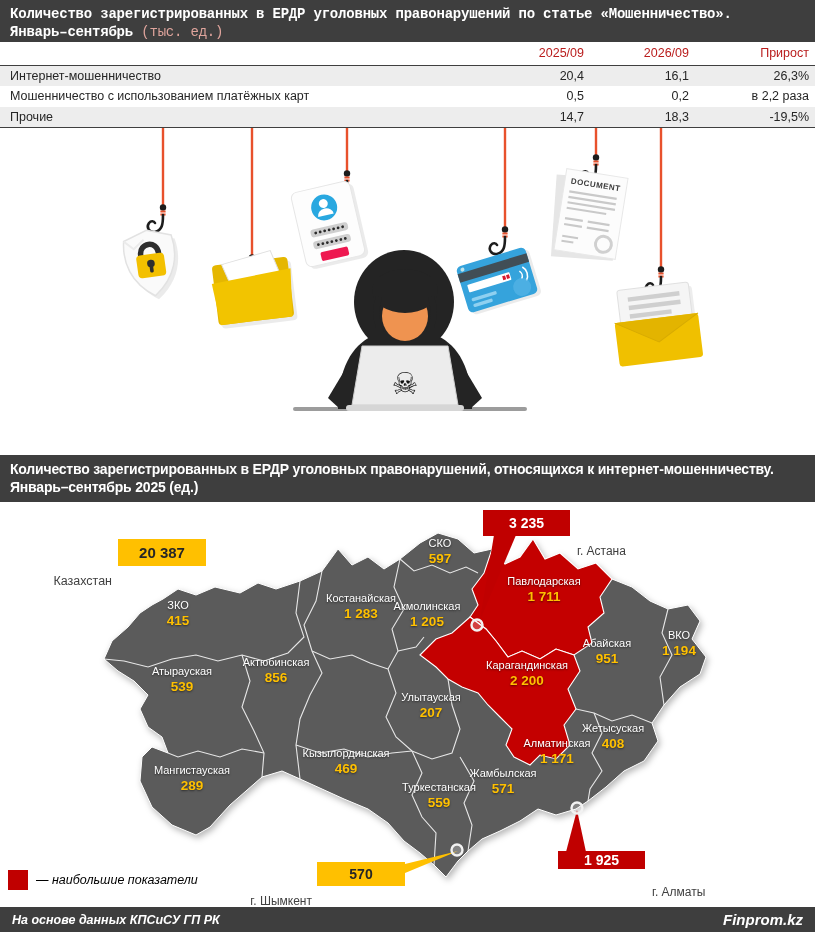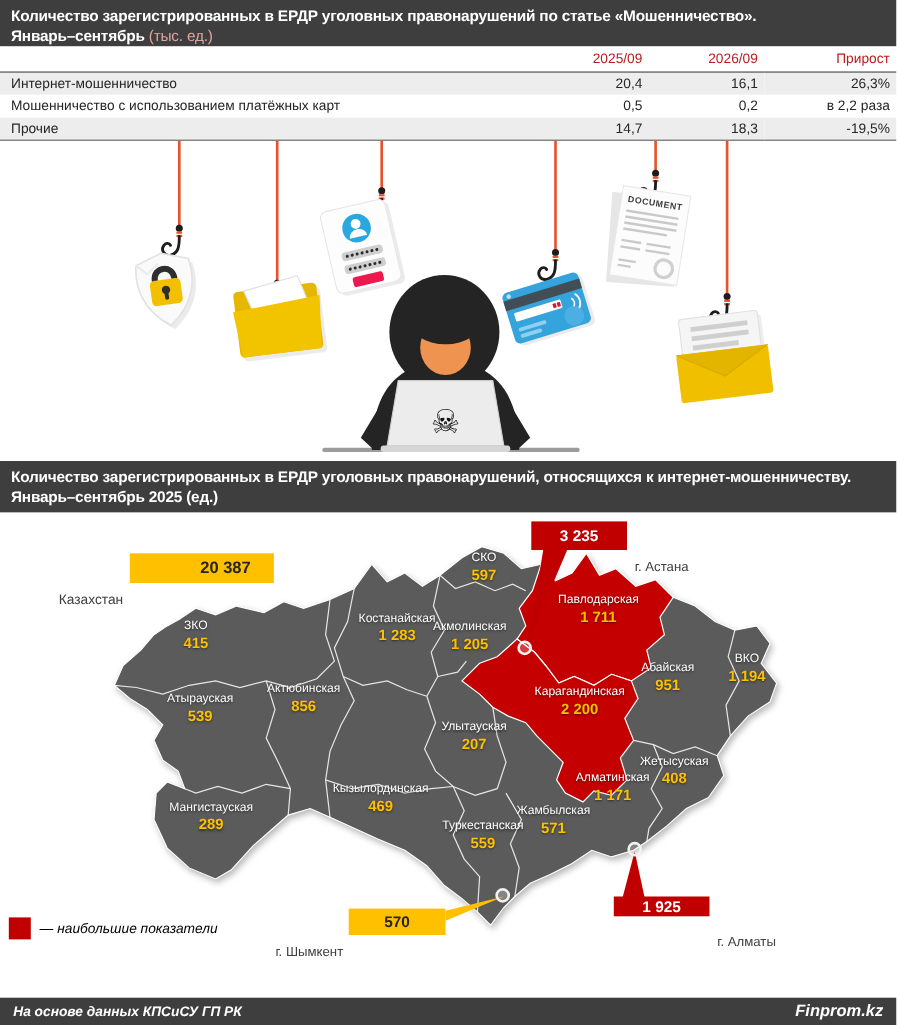--- a/index.html
+++ b/index.html
@@ -1,22 +1,22 @@
 <!DOCTYPE html>
 <html><head>
 <meta charset="utf-8">
 <style>
   html,body{margin:0;padding:0;background:#fff;}
   body{width:815px;height:932px;position:relative;overflow:hidden;
        font-family:"Liberation Sans","DejaVu Sans",sans-serif;color:#262626;}
   .banner{background:#3e3e3e;color:#fff;padding:5px 12px 6px 10px;letter-spacing:-0.2px;}
   .banner .bl{font-size:14px;font-weight:bold;line-height:18px;white-space:nowrap;}
   .banner .sub-note{font-weight:400;color:#dfa49c;}
-  #banner1{height:31px;}
-  #banner2{height:36px;}
+  #banner1{height:31px;font-family:Liberation Mono, monospace;}
+  #banner2{height:36px;margin-top:36px;}
   
   table.stats{width:815px;border-collapse:collapse;font-size:12.5px;table-layout:fixed;}
   table.stats th{font-weight:400;color:#b91c1c;height:21px;padding:0 6px 2px 0;text-align:right;}
   table.stats th.lbl{text-align:left;padding-left:10px;}
   table.stats thead tr{border-bottom:1.5px solid #3f3f3f;}
   table.stats tbody tr{height:20.5px;}
   table.stats tbody tr:nth-child(odd){background:#ededed;}
   table.stats tbody tr:last-child{border-bottom:1.5px solid #3f3f3f;}
   table.stats tbody tr.row-total{font-weight:bold;border-bottom:1px solid #9a9a9a;}
   table.stats td{padding:0 6px 0 0;text-align:right;}
@@ -345,21 +345,21 @@
         <span class="rname">Алматинская</span>
         <span class="rvalue">1 171</span>
       </div>
       <div class="region-label" style="left: 613px; top: 235px;">
         <span class="rname">Жетысуская</span>
         <span class="rvalue">408</span>
       </div>
     </div>
 
   <div class="city-label" style="left:28px;top:44px;width:84px;text-align:right;font-size:12.5px;">Казахстан</div>
-  <div class="callout-box callout-yellow" style="left:118px;top:37px;width:88px;height:27px;font-size:15px;padding-left:43px;">20 387</div>
+  <div class="callout-box callout-yellow" style="left:118px;top:37px;width:88px;height:27px;font-size:15px;">20 387</div>
 
   <div class="callout-box callout-red" style="left:483px;top:8px;width:87px;height:26px;">3 235</div>
   <div class="city-label" style="left:577px;top:14px;">г. Астана</div>
 
   <div class="callout-box callout-red" style="left:558px;top:349px;width:87px;height:18px;">1 925</div>
   <div class="city-label" style="left:652px;top:355px;">г. Алматы</div>
 
   <div class="city-label" style="left:230px;top:364px;width:82px;text-align:right;">г. Шымкент</div>
   <div class="callout-box callout-yellow" style="left:317px;top:360px;width:88px;height:24px;">570</div>
 

